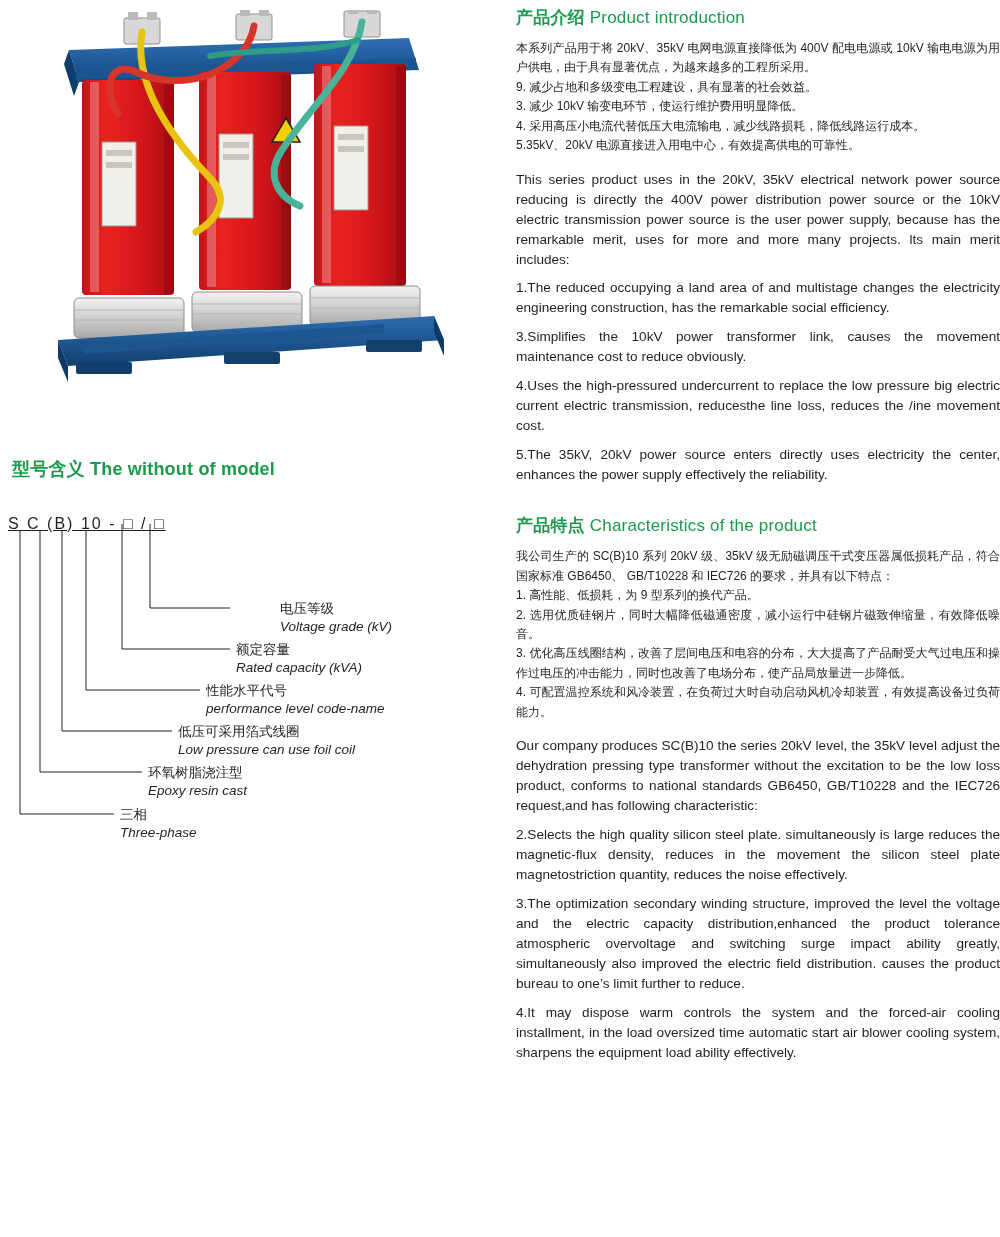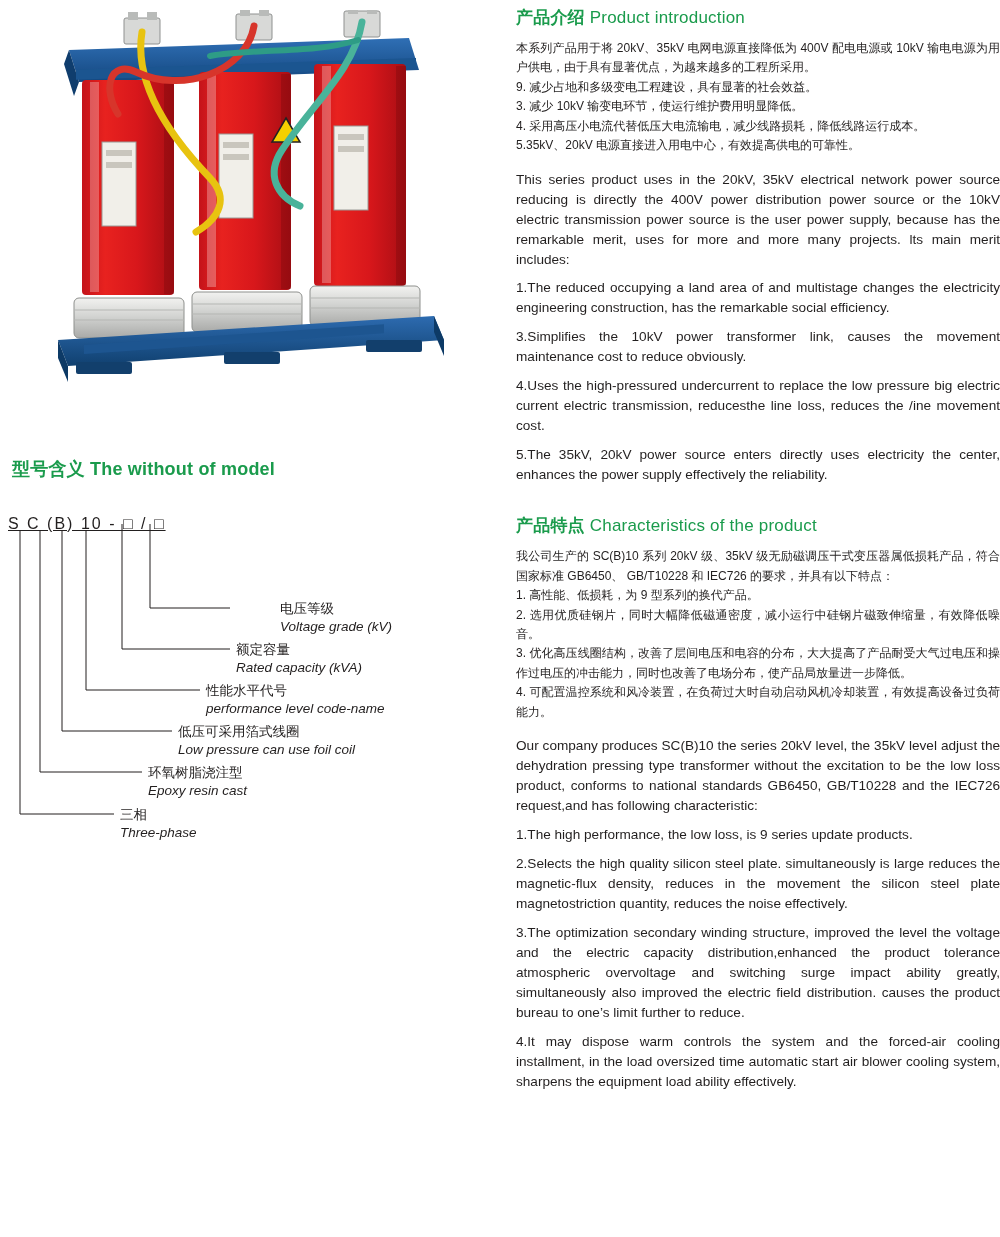--- a/index.html
+++ b/index.html
@@ -274,20 +274,19 @@
       <p class="p-cn">1. 高性能、低损耗，为 9 型系列的换代产品。</p>
       <p class="p-cn">2. 选用优质硅钢片，同时大幅降低磁通密度，减小运行中硅钢片磁致伸缩量，有效降低噪音。</p>
       <p class="p-cn">3. 优化高压线圈结构，改善了层间电压和电容的分布，大大提高了产品耐受大气过电压和操作过电压的冲击能力，同时也改善了电场分布，使产品局放量进一步降低。</p>
       <p class="p-cn">4. 可配置温控系统和风冷装置，在负荷过大时自动启动风机冷却装置，有效提高设备过负荷能力。</p>
     </div>
 
     <div class="gap-m"></div>
 
     <div class="block-en">
       <p class="p-en">Our company produces SC(B)10 the series 20kV level, the 35kV level adjust the dehydration pressing type transformer without the excitation to be the low loss product, conforms to national standards GB6450, GB/T10228 and the IEC726 request,and has following characteristic:</p>
-      <p class="p-en">1.The high performance, the low loss, is 9 series update products.</p>
       <p class="p-en">2.Selects the high quality silicon steel plate. simultaneously is large reduces the magnetic-flux density, reduces in the movement the silicon steel plate magnetostriction quantity, reduces the noise effectively.</p>
       <p class="p-en">3.The optimization secondary winding structure, improved the level the voltage and the electric capacity distribution,enhanced the product tolerance atmospheric overvoltage and switching surge impact ability greatly, simultaneously also improved the electric field distribution. causes the product bureau to one’s limit further to reduce.</p>
       <p class="p-en">4.It may dispose warm controls the system and the forced-air cooling installment, in the load oversized time automatic start air blower cooling system, sharpens the equipment load ability effectively.</p>
     </div>
 
   </div>
 </div>
 
 </body></html>

